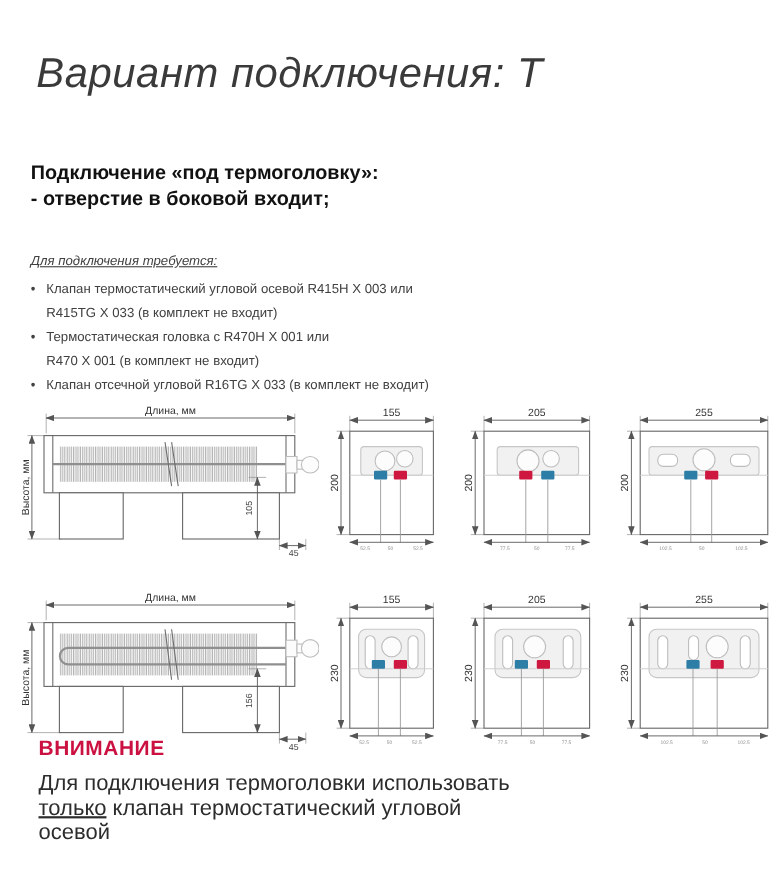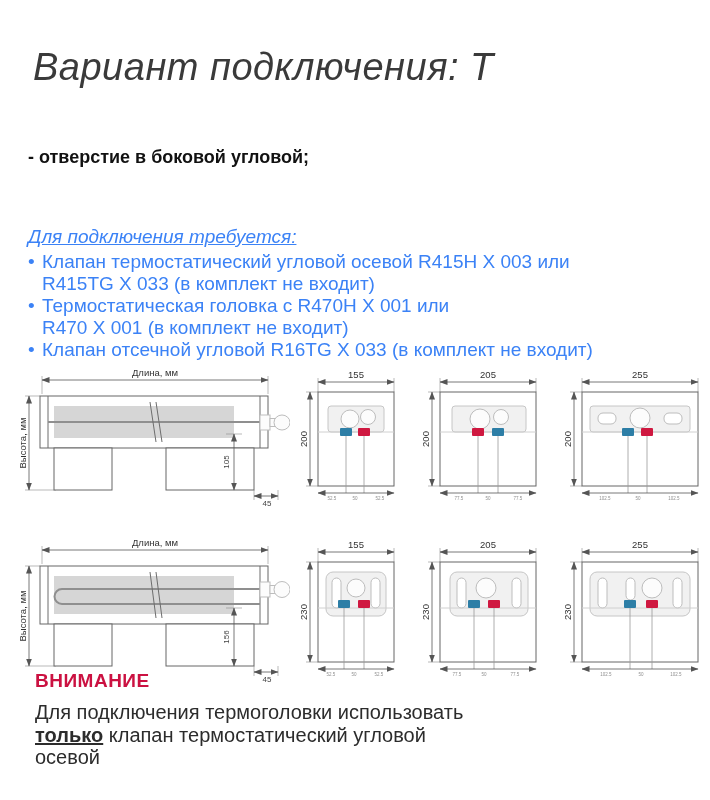--- a/index.html
+++ b/index.html
@@ -3,29 +3,29 @@
 <meta charset="utf-8">
 <style>
   html,body{margin:0;padding:0;}
   body{width:710px;height:800px;position:relative;background:#ffffff;
        font-family:"Liberation Sans",sans-serif;color:#1d1d1d;overflow:hidden;}
   .abs{position:absolute;}
   
   .page-title{left:33px;top:46px;font-size:38px;font-style:italic;color:#3a3a3a;
               letter-spacing:.5px;white-space:nowrap;}
   .intro{left:28px;top:146px;font-size:18px;font-weight:bold;line-height:22.5px;color:#111;}
-  .req{left:28px;top:226px;font-size:19px;line-height:22px;color:#3b82f6;width:620px;}
+  .req{left:28px;top:226px;font-size:12px;line-height:22px;color:#404040;width:620px;}
   .req-heading{font-style:italic;text-decoration:underline;margin-bottom:3px;}
   .req-item{display:flex;}
   .req-bullet{width:14px;flex:0 0 14px;}
   .req-line2{padding-left:14px;}
   .warning{left:35px;top:670px;width:430px;}
   .warning-title{font-size:19px;font-weight:bold;color:#cb1141;letter-spacing:.5px;margin-bottom:9px;}
   .warning-text{font-size:20px;line-height:22.5px;color:#2c2c2c;}
-  .emph{font-weight:bold;text-decoration:underline;}
+  .emph{font-weight:normal;text-decoration:underline;}
   
   .diag-row{display:flex;align-items:flex-start;gap:10px;}
   .row1{left:20px;top:366px;}
   .row2{left:20px;top:536px;}
   
   svg{display:block;}
   .dim{stroke:#555;stroke-width:.8;fill:none;}
   .ext{stroke:#8a8a8a;stroke-width:.6;}
   .box{fill:#ffffff;stroke:#666;stroke-width:1;}
   .panel{fill:#f1f1f1;stroke:#c6c6c6;stroke-width:1;}
@@ -49,21 +49,22 @@
     </marker>
     <pattern id="fins" width="4" height="12" patternUnits="userSpaceOnUse">
       <path d="M1,0V12M3,0V12" stroke="#8a8a8a" stroke-width="0.7"></path>
     </pattern>
   </defs>
 </svg>
 
 <div class="abs page-title">Вариант подключения: Т</div>
 
 <div class="abs intro">
-  <div>- отверстие в боковой угловой;</div>
+  <div>Подключение «под термоголовку»:</div>
+  <div>- отверстие в боковой входит;</div>
 </div>
 
 <div class="abs req">
   <div class="req-heading">Для подключения требуется:</div>
   <div class="req-item">
     <span class="req-bullet">•</span>
     <span>Клапан термостатический угловой осевой R415H X 003 или</span>
   </div>
   <div class="req-line2">R415TG X 033 (в комплект не входит)</div>
   <div class="req-item">

